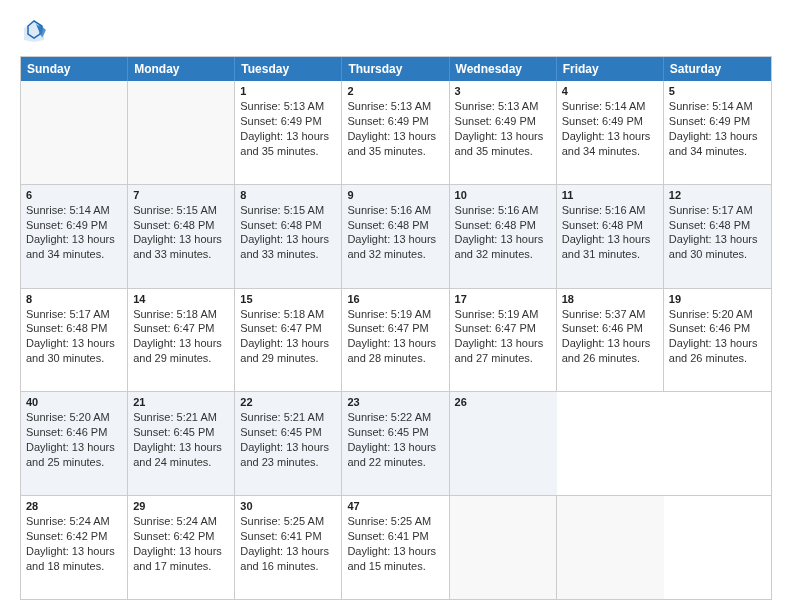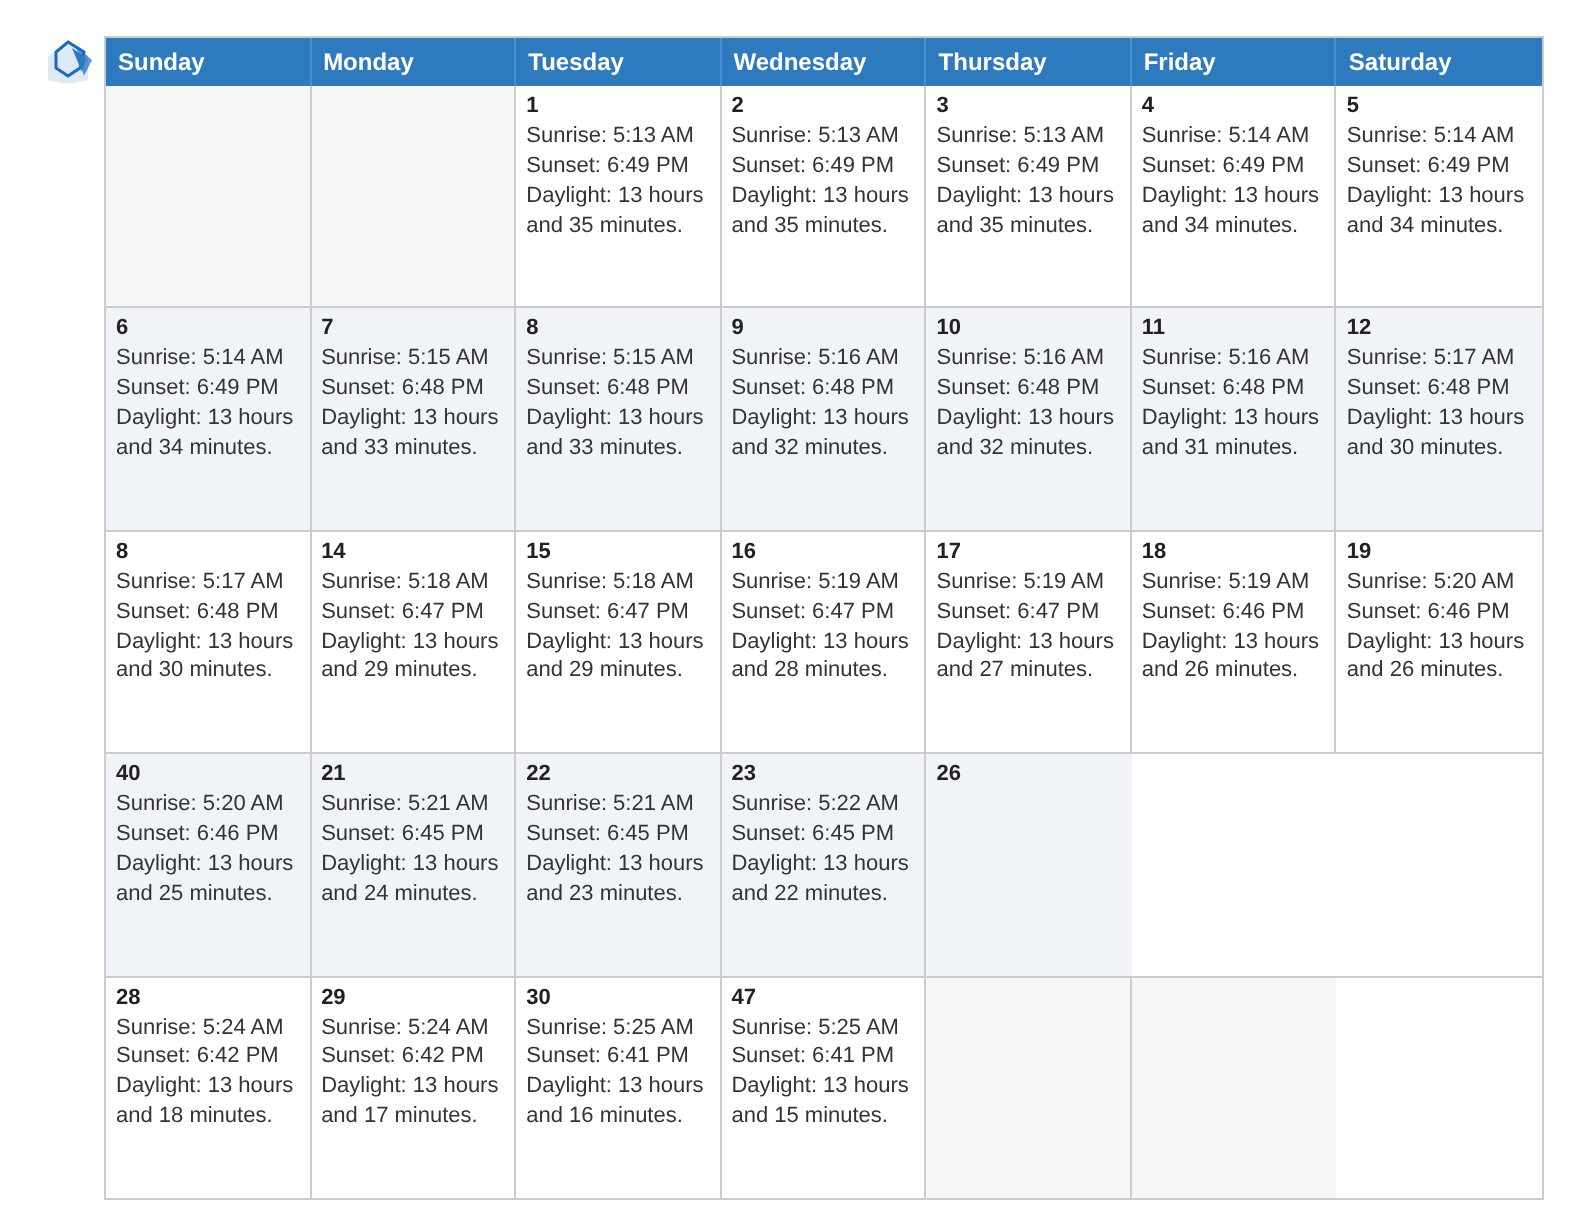--- a/index.html
+++ b/index.html
@@ -8,21 +8,21 @@
       background: #fff;
       width: 792px;
       height: 612px;
       overflow: hidden;
     }
     .page {
       width: 792px;
       height: 612px;
       padding: 18px 20px 12px 20px;
       display: flex;
-      flex-direction: row;
+      flex-direction: column;
     }
     .header {
       display: flex;
       justify-content: space-between;
       align-items: flex-start;
       margin-bottom: 10px;
     }
     .logo {
       display: flex;
       align-items: center;
@@ -138,22 +138,22 @@
       <div class="month-title"></div>
       <div class="subtitle"></div>
     </div>
   </div>
 
   <div class="calendar">
     <div class="cal-header">
     <div class="cal-header-cell">Sunday</div>
         <div class="cal-header-cell">Monday</div>
         <div class="cal-header-cell">Tuesday</div>
+        <div class="cal-header-cell">Thursday</div>
         <div class="cal-header-cell">Wednesday</div>
-        <div class="cal-header-cell">Thursday</div>
         <div class="cal-header-cell">Friday</div>
         <div class="cal-header-cell">Saturday</div>
       </div>
     <div class="cal-body">
     <div class="cal-row">
           <div class="cal-cell empty"></div>
           <div class="cal-cell empty"></div>
           <div class="cal-cell">
             <div class="day-number">1</div>
             <div class="cell-text">Sunrise: 5:13 AM
@@ -255,21 +255,21 @@
 Daylight: 13 hours and 28 minutes.</div>
           </div>
           <div class="cal-cell">
             <div class="day-number">17</div>
             <div class="cell-text">Sunrise: 5:19 AM
 Sunset: 6:47 PM
 Daylight: 13 hours and 27 minutes.</div>
           </div>
           <div class="cal-cell">
             <div class="day-number">18</div>
-            <div class="cell-text">Sunrise: 5:19 AM
+            <div class="cell-text">Sunrise: 5:37 AM
 Sunset: 6:46 PM
 Daylight: 13 hours and 26 minutes.</div>
           </div>
           <div class="cal-cell">
             <div class="day-number">19</div>
             <div class="cell-text">Sunrise: 5:20 AM
 Sunset: 6:46 PM
 Daylight: 13 hours and 26 minutes.</div>
           </div>
         </div>

